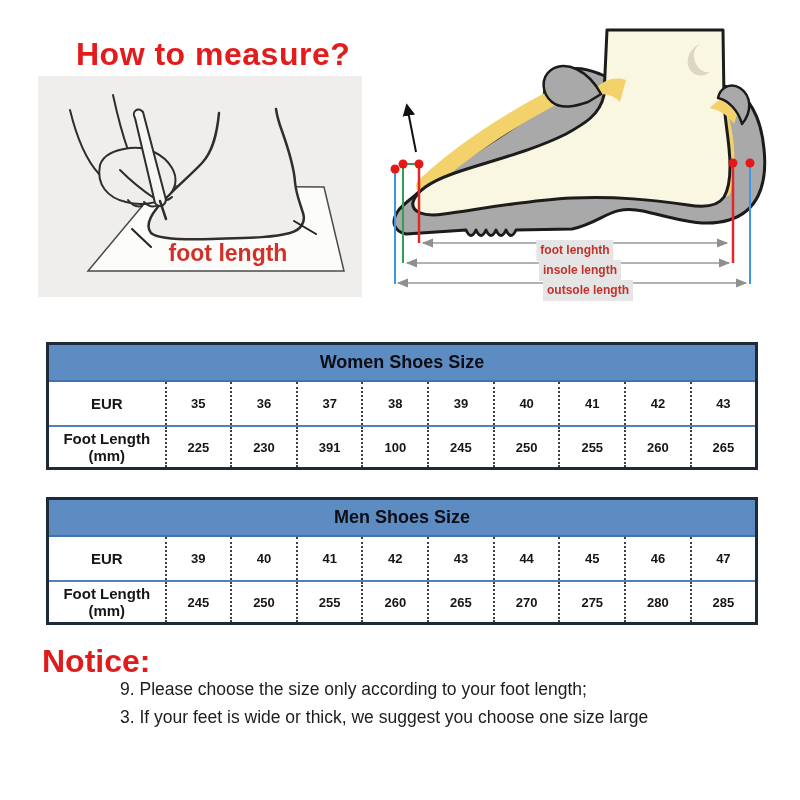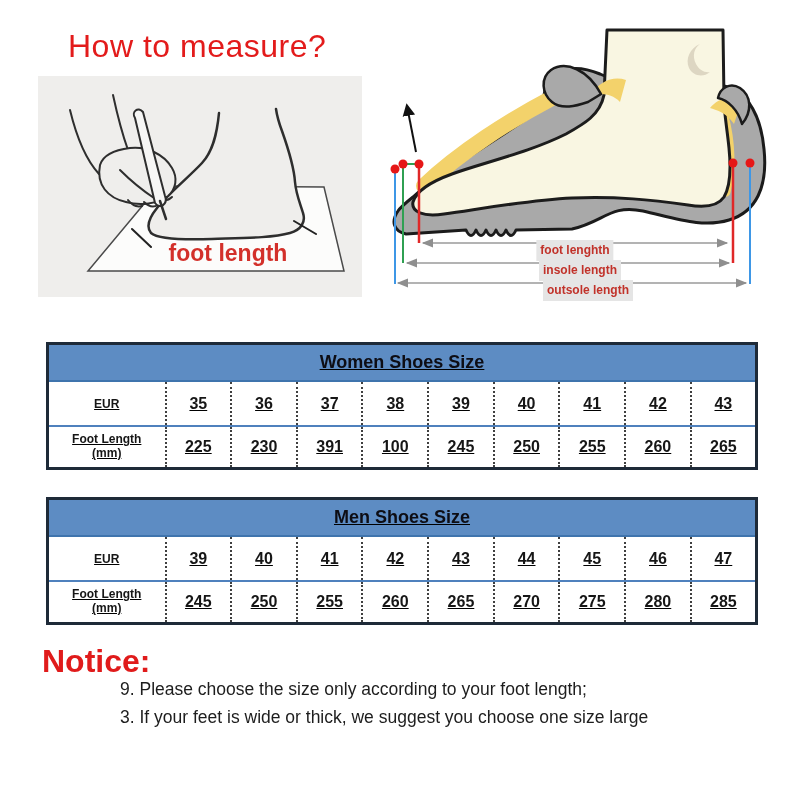--- a/index.html
+++ b/index.html
@@ -1,22 +1,22 @@
 <!DOCTYPE html>
 <html><head>
 <meta charset="utf-8">
 <style>
   html,body{margin:0;padding:0;}
   body{
     width:800px;height:800px;position:relative;background:#ffffff;
     font-family:"Liberation Sans","DejaVu Sans",sans-serif;overflow:hidden;
   }
   .page-title{
-    position:absolute;left:64px;top:24px;margin:4px;
-    font-size:32px;font-weight:normal;color:#e31b1b;letter-spacing:0.5px;
+    position:absolute;left:64px;top:24px;margin:12px;
+    font-size:32px;font-weight:bold;color:#e31b1b;letter-spacing:0.5px;
   }
   
   .fig-left{
     position:absolute;left:38px;top:76px;width:324px;height:221px;
     background:#efeeec;
   }
   .fig-left svg{position:absolute;left:0;top:0;}
   .caption-red{
     position:absolute;left:190px;top:164px;transform:translateX(-50%);
     font-size:23px;font-weight:bold;color:#d3302a;white-space:nowrap;
@@ -28,34 +28,34 @@
     position:absolute;transform:translateX(-50%);
     font-size:12px;font-weight:bold;color:#c1322a;background:#e5e5e5;
     padding:0 4px;white-space:nowrap;line-height:21px;
   }
   .lbl-foot{left:187px;top:232px;}
   .lbl-insole{left:192px;top:252px;}
   .lbl-outsole{left:184px;top:272px;margin-left:16px;}
   
   table.size-table{
     position:absolute;left:46px;width:712px;border-collapse:collapse;
-    table-layout:fixed;border:3px solid #1e2a38;background:#ffffff;text-decoration:underline;
+    table-layout:fixed;border:3px solid #1e2a38;background:#ffffff;
   }
   .size-table th.tbl-title{
     background:#5d8cc3;height:33px;font-size:18px;font-weight:bold;
     color:#0d0d14;text-align:center;border-bottom:2px solid #3f74ad;
   }
   .size-table td{
-    text-align:center;font-weight:bold;font-size:16px;color:#161616;
+    text-align:center;font-weight:bold;font-size:13px;color:#161616;
     padding:0;
   }
   .size-table tr.r1 td{height:43px;}
   .size-table tr.r2 td{height:40px;border-top:2px solid #4f81bd;}
   .size-table td + td{border-left:2px dotted #3f3f3f;}
-  .size-table td.lbl{font-size:12px;}
+  .size-table td.lbl{font-size:15px;}
   .size-table td.lbl div{line-height:1.15;}
   .tbl-women{top:342px;}
   .tbl-men{top:497px;}
   
   .notice-head{
     position:absolute;left:42px;top:643px;
     font-size:32px;font-weight:bold;color:#e01b1b;
   }
   .notice-list{position:absolute;left:120px;top:680px;font-size:17.5px;color:#1d1d1d;}
   .notice-item{margin-bottom:9px;line-height:19px;white-space:nowrap;}

